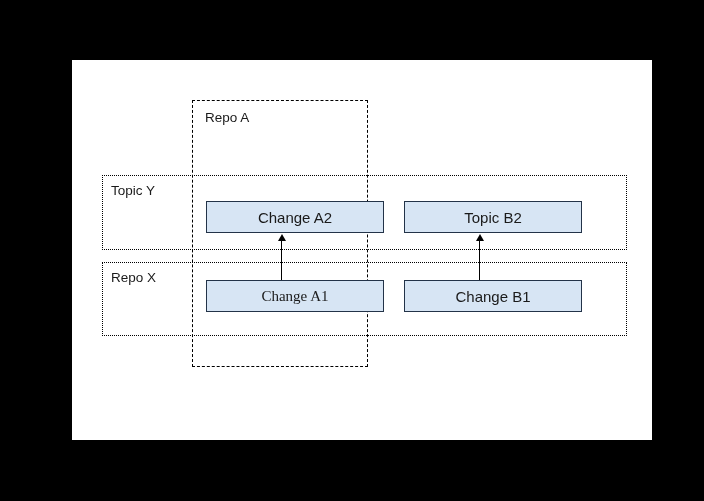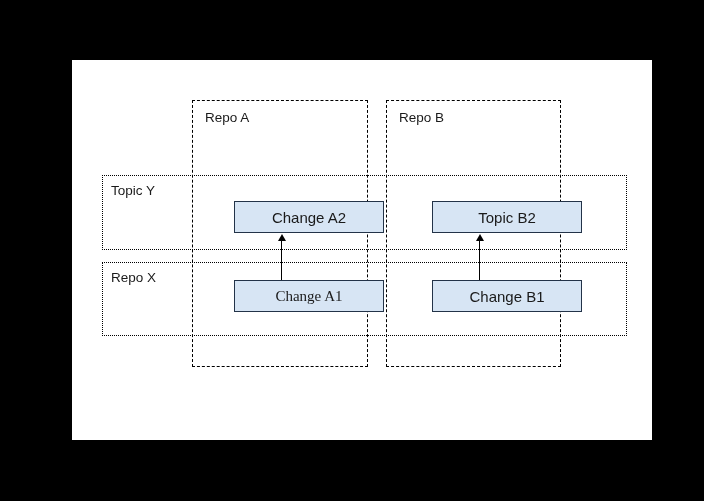--- a/index.html
+++ b/index.html
@@ -48,29 +48,28 @@
   .topic-label {
     position: absolute;
     left: 8px;
     top: 7px;
     font-size: 13.5px;
     color: var(--text, #1a1a1a);
     white-space: nowrap;
   }
   .change-box {
     position: absolute;
-    width: 150px;
+    width: 178px;
     height: 32px;
     background: var(--change-fill, #d7e5f4);
     border: 1px solid var(--change-border, #233348);
     box-sizing: border-box;
     display: flex;
     align-items: center;
     justify-content: center;
-    margin-left: 28px;
   }
   .change-a2 { left: 134px; top: 141px; }
   .change-b2 { left: 332px; top: 141px; }
   .change-a1 { left: 134px; top: 220px; font-family: Liberation Serif, serif; }
   .change-b1 { left: 332px; top: 220px; }
   .change-label {
     font-size: 15px;
     color: var(--text, #1a1a1a);
     white-space: nowrap;
   }
@@ -103,23 +102,20 @@
 </head>
 <body>
 
 <div class="stage" style="--bg: #000000; --canvas-bg: #ffffff; --line: #000000; --text: #1a1a1a; --change-fill: #d7e5f4; --change-border: #233348;">
   <div class="canvas">
 
     <div class="repo-box repo-a">
       <span class="repo-label">Repo A</span>
     </div>
 
-    <div class="repo-box repo-b">
-      <span class="repo-label">Repo B</span>
-    </div>
 
     <div class="topic-box topic-y">
       <span class="topic-label">Topic Y</span>
     </div>
 
     <div class="topic-box topic-x">
       <span class="topic-label">Repo X</span>
     </div>
 
     <div class="change-box change-a2">

